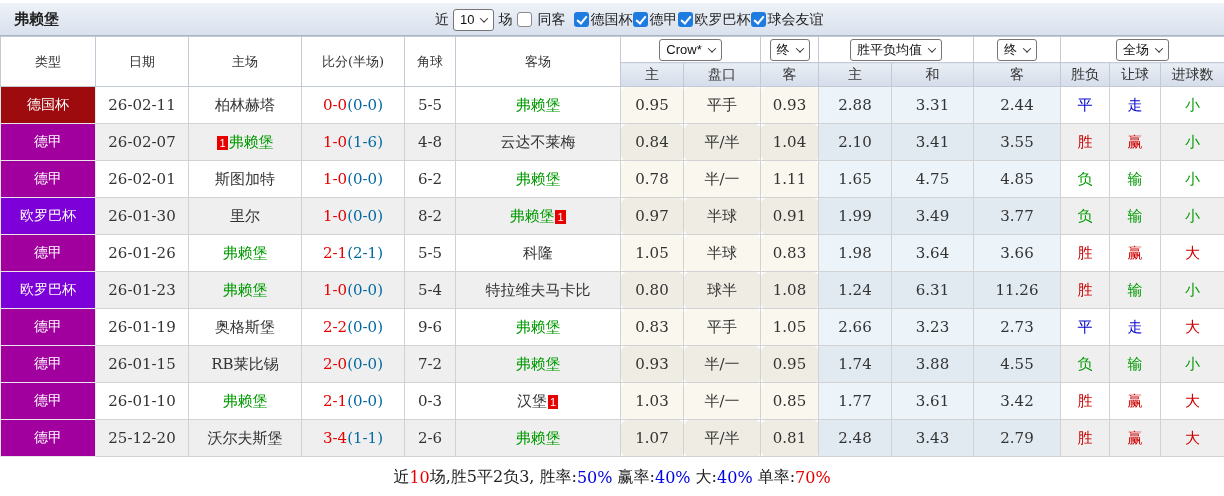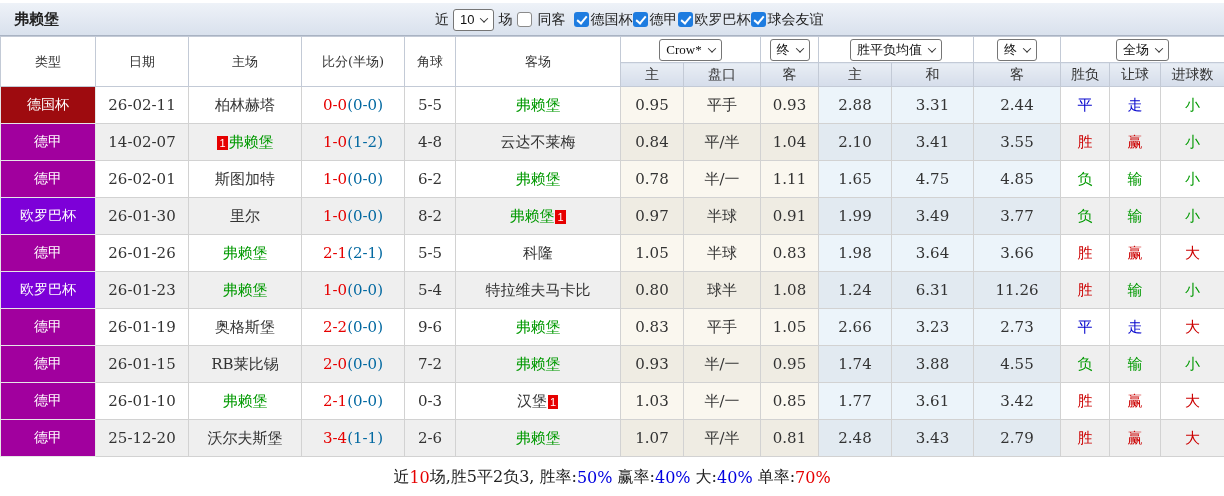--- a/index.html
+++ b/index.html
@@ -39,21 +39,21 @@
   table { width:1224px; border-collapse:collapse; table-layout:fixed;
           font-family:"DejaVu Serif", serif; font-size:15px; text-align:center; }
   th,td { border:1px solid #d2d2d2; padding:0; font-weight:normal; overflow:hidden; white-space:nowrap; }
   thead th { border-color:#c3cad6; color:#333; }
   .hdr  { background:linear-gradient(#e9eef5,#d5ddea); font-size:13px; }
   .ddrow th { background:#fff; height:26px; }
   .sub  th { background:linear-gradient(#e9eef5,#d5ddea); height:24px; font-size:14px; }
   tbody tr { height:37px; }
   tbody td { background:#fff; }
   tr.even td { background:#efefef; }
-  td.cream { background:#faf7ef; } tr.even td.cream { background:#efece3; }
+  td.cream { background:#faf7ef;border-radius:6px; } tr.even td.cream { background:#efece3; }
   td.bluec { background:#ecf4fa;text-align:center; } tr.even td.bluec { background:#e2eaf1; }
   td.type  { color:#fff; font-size:14px; border-color:#e6e6e6; }
   .tg { color:#009900; }           
   .ft { color:#e60000; }           
   .ht { color:#0369a1; }
   .c-red { color:#cc0000; } .c-green { color:#009900; } .c-blue { color:#0000cc; }
   .b1 { display:inline-block; background:#e60000; color:#fff; font-size:11px;
         line-height:14px; padding:0 2px; margin:0 1px; font-family:"Liberation Sans",sans-serif; }
   
   .footer { height:40px; display:flex; align-items:center; justify-content:center;
@@ -111,21 +111,21 @@
   </colgroup>
   <thead>
     <tr class="ddrow">
       <th class="hdr" rowspan="2">类型</th>
       <th class="hdr" rowspan="2">日期</th>
       <th class="hdr" rowspan="2">主场</th>
       <th class="hdr" rowspan="2">比分(半场)</th>
       <th class="hdr" rowspan="2">角球</th>
       <th class="hdr" rowspan="2">客场</th>
       <th colspan="2">
-        <span class="sel" style="font-family:Liberation Serif, serif;justify-content:center;">
+        <span class="sel" style="font-family:Liberation Sans, sans-serif;justify-content:center;">
           <span>Crow*</span>
           <i class="chev"></i>
         </span>
       </th>
       <th>
         <span class="sel">
           <span>终</span>
           <i class="chev"></i>
         </span>
       </th>
@@ -173,23 +173,23 @@
         <td class="cream">0.93</td>
         <td class="bluec">2.88</td>
         <td class="bluec">3.31</td>
         <td class="bluec">2.44</td>
         <td class="c-blue">平</td>
         <td class="c-blue">走</td>
         <td class="c-green">小</td>
       </tr>
       <tr class="even">
         <td class="type" style="background:#a1009e">德甲</td>
-        <td>14-02-07</td>
+        <td>26-02-07</td>
         <td><span class="b1">1</span><span class="tg">弗赖堡</span></td>
-        <td><span class="ft">1-0</span><span class="ht">(1-2)</span></td>
+        <td><span class="ft">1-0</span><span class="ht">(1-6)</span></td>
         <td>4-8</td>
         <td><span class="">云达不莱梅</span></td>
         <td class="cream">0.84</td>
         <td class="cream">平/半</td>
         <td class="cream">1.04</td>
         <td class="bluec">2.10</td>
         <td class="bluec">3.41</td>
         <td class="bluec">3.55</td>
         <td class="c-red">胜</td>
         <td class="c-red">赢</td>

